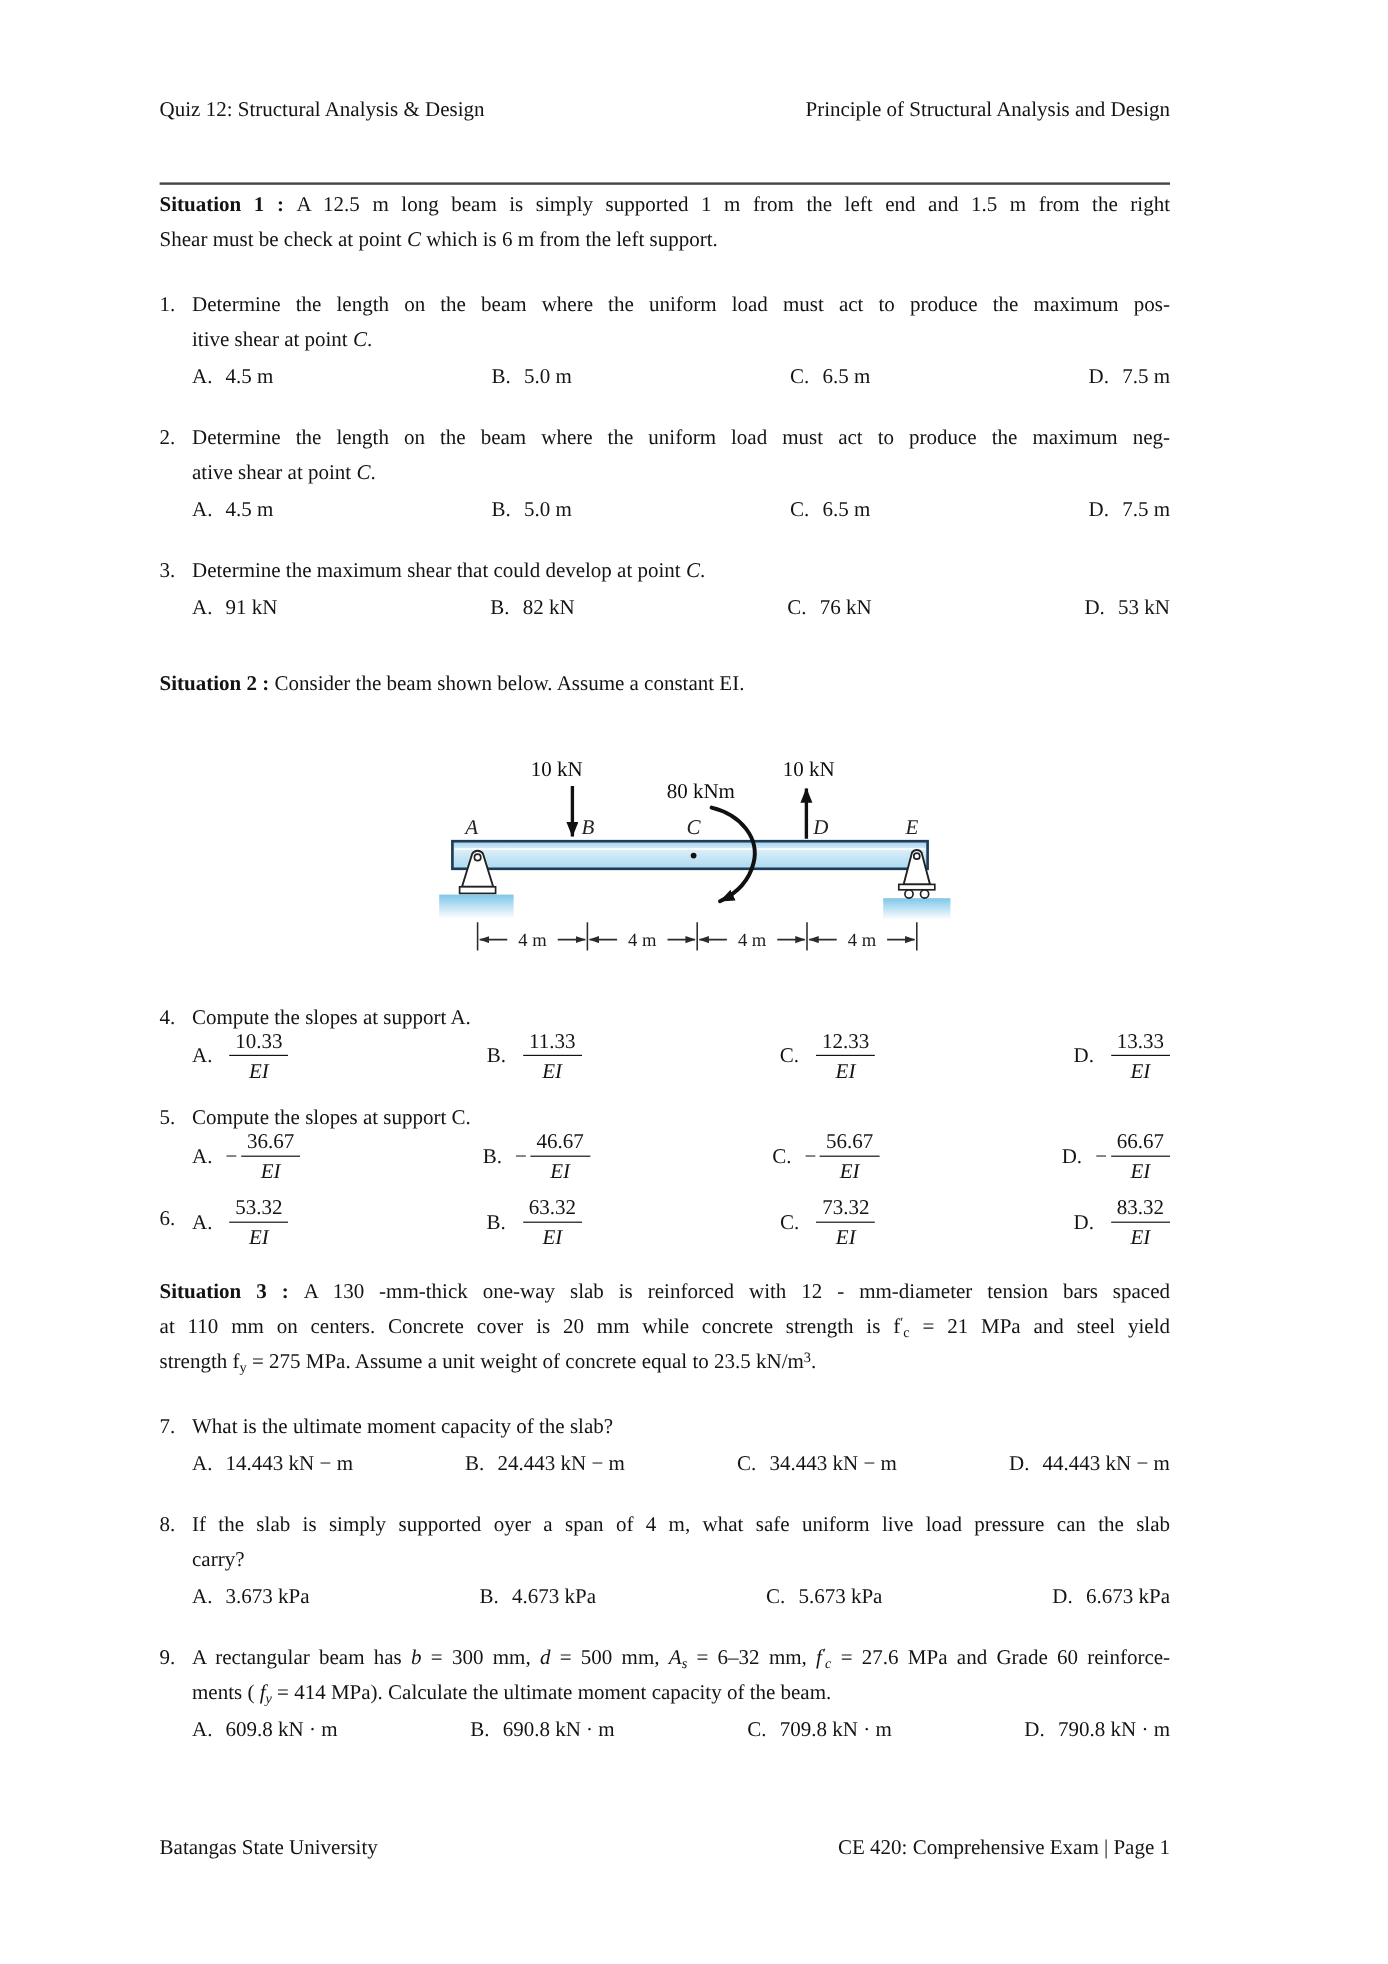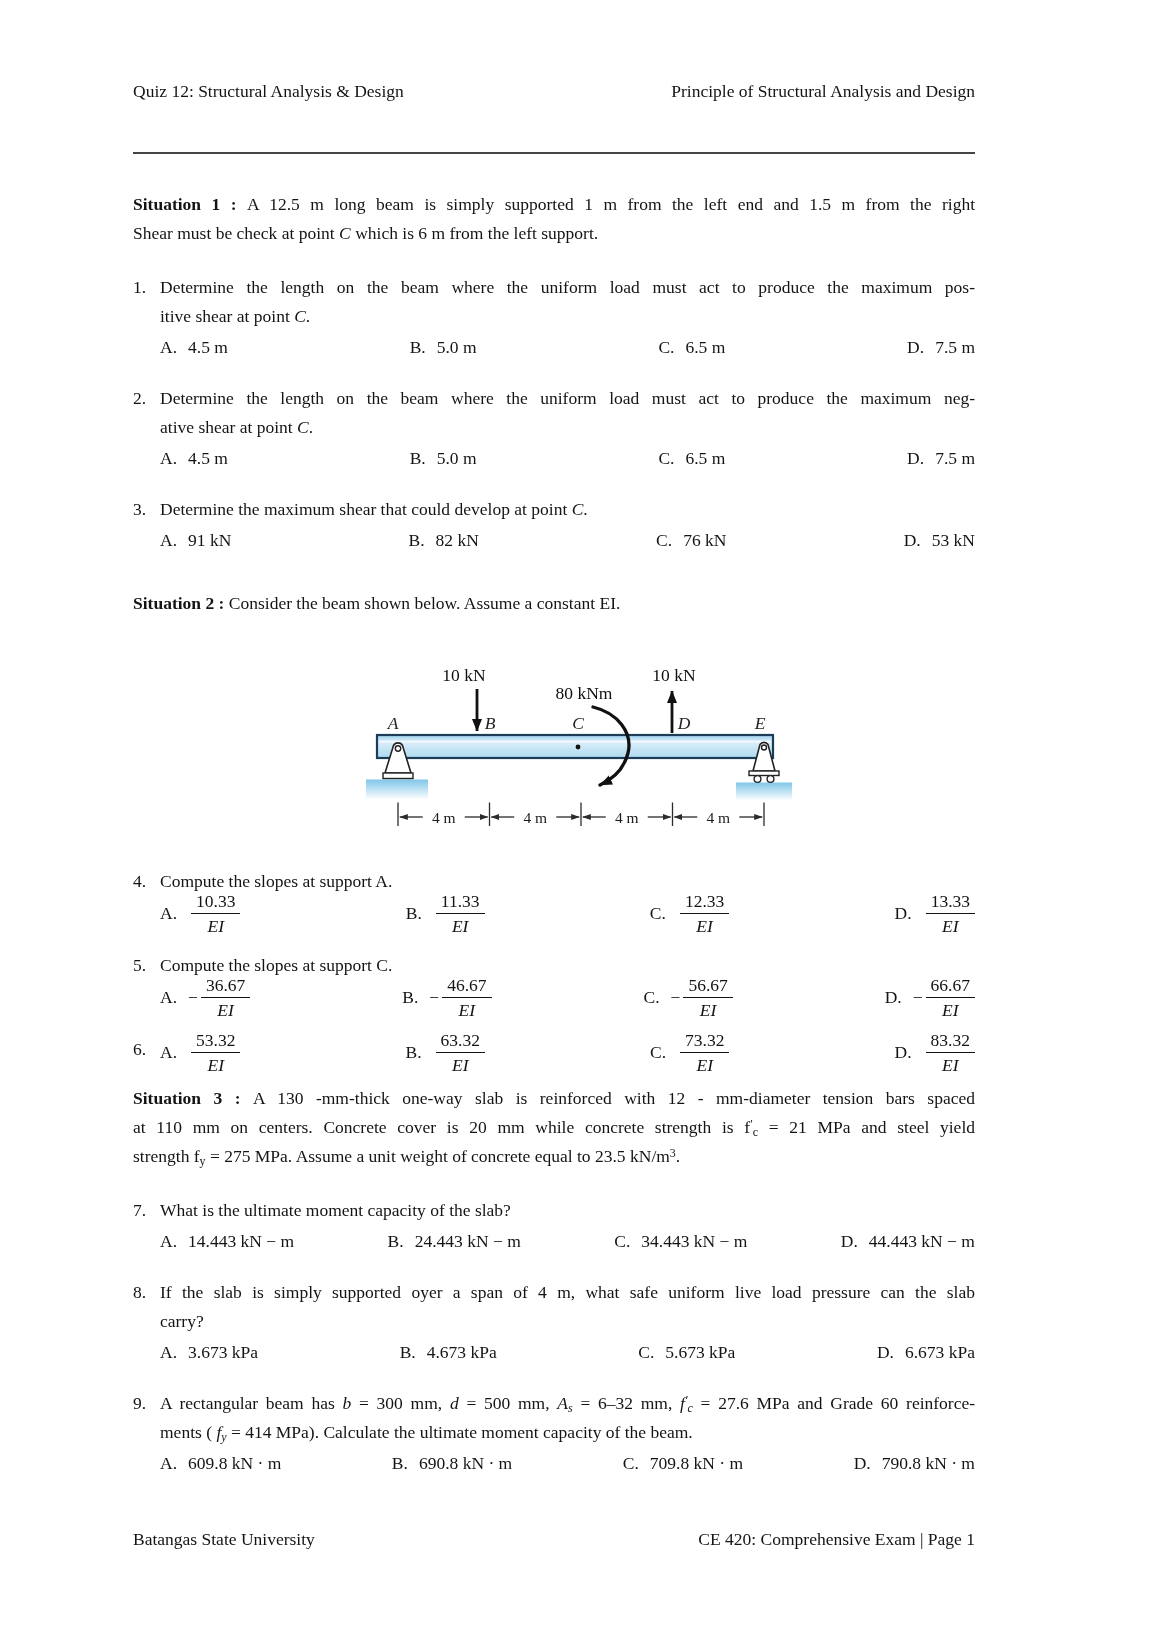--- a/index.html
+++ b/index.html
@@ -3,21 +3,21 @@
 <meta charset="utf-8">
 <style>
   html,body{margin:0;padding:0;background:#ffffff;}
   .page{position:relative;width:1157px;height:1637px;background:#fff;
         font-family:"Liberation Serif",serif;font-size:17.5px;color:#141414;overflow:hidden;}
   .content{padding:0 182px 0 133px;}
   .header{display:flex;justify-content:space-between;padding-top:80px;line-height:22px;}
   .rule{height:2.3px;background:#454545;margin-top:50px;}
   .para{margin-top:18px;line-height:29px;}
   .situation{margin-top:37px;}
-  .s3{margin-top:8px;}
+  .s3{margin-top:20px;}
   .pline{text-align:justify;}
   .jl{text-align-last:justify;}
   sup{font-size:68%;position:relative;top:-0.45em;vertical-align:baseline;line-height:0;}
   sub{font-size:68%;position:relative;top:0.2em;vertical-align:baseline;line-height:0;}
   .question{display:flex;margin-top:25px;line-height:29px;}
   .q4{margin-top:30px;}
   .qtight{margin-top:14px;}
   .qnum{width:27px;flex:none;}
   .qbody{flex:1;min-width:0;}
   .options{display:flex;justify-content:space-between;margin-top:5px;line-height:23px;}
@@ -40,21 +40,21 @@
 
 <div class="page">
   <div class="content">
 
     <div class="header">
       <span>Quiz 12: Structural Analysis &amp; Design</span>
       <span>Principle of Structural Analysis and Design</span>
     </div>
     <div class="rule"></div>
 
-    <div class="para situation" style="margin-top:36px">
+    <div class="para situation" style="margin-top:2px">
       <div class="pline jl"><span style="font-weight: bold;">Situation 1 : </span><span>A 12.5 m long beam is simply supported 1 m from the left end and 1.5 m from the right</span></div>
       <div class="pline"><span>Shear must be check at point </span><span style="font-style: italic;">C</span><span> which is 6 m from the left support.</span></div>
     </div>
 
     <div class="question">
       <div class="qnum">1.</div>
       <div class="qbody">
         <div class="pline jl"><span>Determine the length on the beam where the uniform load must act to produce the maximum pos-</span></div>
         <div class="pline"><span>itive shear at point </span><span style="font-style: italic;">C</span><span>.</span></div>
         <div class="options">

